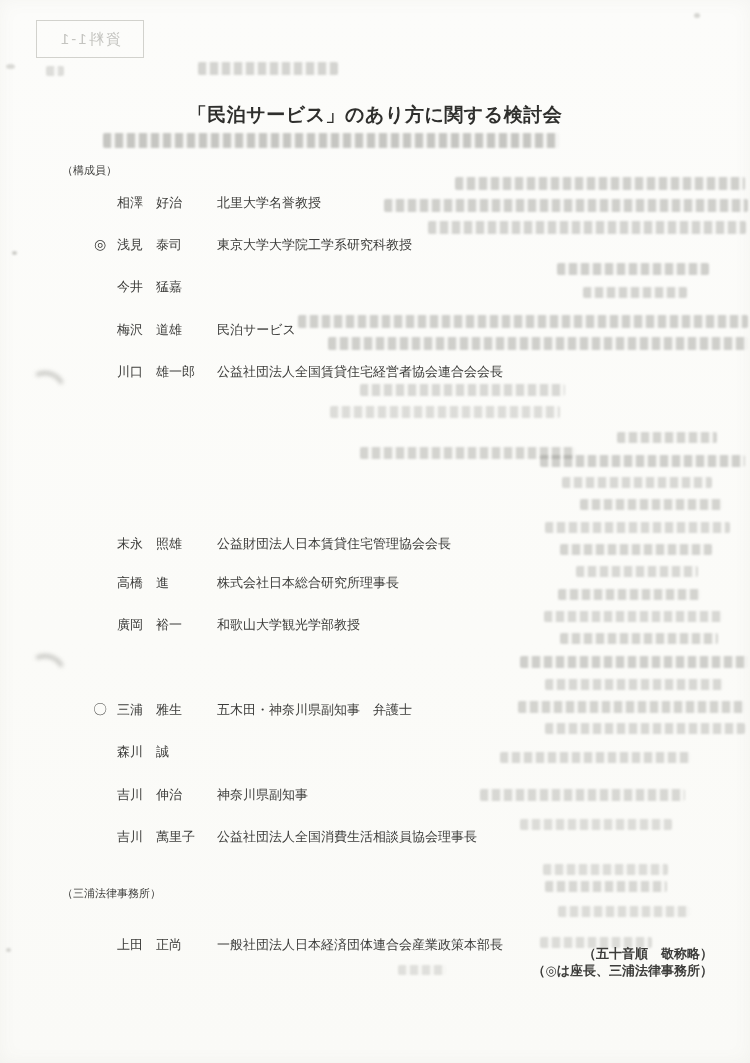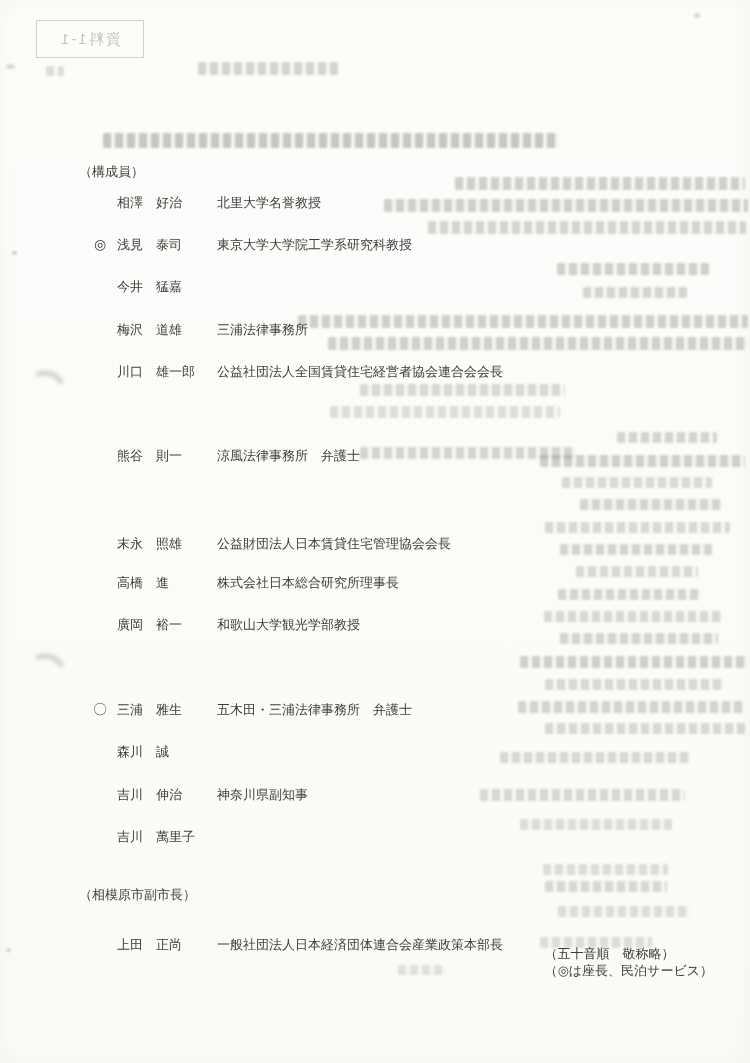--- a/index.html
+++ b/index.html
@@ -46,40 +46,40 @@
     filter:blur(2px);opacity:0.5;z-index:1;
   }
   
   .doc-title{
     position:absolute;top:102px;left:0;width:100%;
     text-align:center;
     font-size:19px;font-weight:bold;letter-spacing:0.5px;
     color:#2f2f2d;z-index:2;
   }
   .section-label{
-    position:absolute;left:79px;
-    font-size:13px;color:#3c3c3a;z-index:2;white-space:nowrap;
+    position:absolute;left:62px;
+    font-size:11px;color:#3c3c3a;z-index:2;white-space:nowrap;
   }
   .row{position:absolute;left:0;width:100%;height:18px;z-index:2;}
   .row .mark{
     position:absolute;left:88px;width:24px;text-align:center;
     font-size:14px;color:#3c3c3a;
   }
   .row .name{
     position:absolute;left:117px;
     font-size:13px;color:#3c3c3a;white-space:nowrap;text-align:center;
   }
   .row .role{
     position:absolute;left:217px;
     font-size:13px;color:#3c3c3a;white-space:nowrap;
   }
   .footnotes{
     position:absolute;top:946px;right:37px;
-    font-size:13px;line-height:16.5px;
-    color:#3c3c3a;z-index:2;
+    text-align:right;font-size:13px;line-height:16.5px;
+    color:#3c3c3a;z-index:2;font-weight:bold;
   }
 </style>
 </head>
 <body>
 
 <div class="page">
 
   <div class="stamp-box">
     <span class="stamp-text">資料1-1</span>
   </div>
@@ -121,92 +121,89 @@
   <div class="smudge" style="left:545px;top:881px;width:122px;height:11px;opacity:.4"></div>
   <div class="smudge" style="left:558px;top:906px;width:132px;height:11px;opacity:.35"></div>
   <div class="smudge" style="left:540px;top:937px;width:112px;height:11px;opacity:.35"></div>
   <div class="smudge" style="left:398px;top:965px;width:48px;height:10px;opacity:.3"></div>
 
   <div class="speck" style="left:12px;top:251px;width:5px;height:4px;opacity:.5"></div>
   <div class="speck" style="left:694px;top:13px;width:6px;height:5px;opacity:.4"></div>
   <div class="speck" style="left:6px;top:64px;width:9px;height:5px;opacity:.35"></div>
   <div class="speck" style="left:6px;top:948px;width:5px;height:4px;opacity:.4"></div>
 
+  <div class="doc-title">「民泊サービス」のあり方に関する検討会</div>
 
   <div class="section-label" style="top:163px">（構成員）</div>
 
   <div class="row" style="top:194px">
     <span class="mark"></span>
     <span class="name">相澤　好治</span>
     <span class="role">北里大学名誉教授</span>
   </div>
   <div class="row" style="top:236px">
     <span class="mark">◎</span>
     <span class="name">浅見　泰司</span>
     <span class="role">東京大学大学院工学系研究科教授</span>
   </div>
   <div class="row" style="top:278px">
     <span class="mark"></span>
     <span class="name">今井　猛嘉</span>
   </div>
   <div class="row" style="top:321px">
     <span class="mark"></span>
     <span class="name">梅沢　道雄</span>
-    <span class="role">三浦法律事務所</span>
+    <span class="role">民泊サービス</span>
   </div>
   <div class="row" style="top:363px">
     <span class="mark"></span>
     <span class="name">川口　雄一郎</span>
     <span class="role">公益社団法人全国賃貸住宅経営者協会連合会会長</span>
-  </div>
-  <div class="row" style="top:447px">
-    <span class="mark"></span>
-    <span class="name">熊谷　則一</span>
-    <span class="role">涼風法律事務所　弁護士</span>
   </div>
   <div class="row" style="top:535px">
     <span class="mark"></span>
     <span class="name">末永　照雄</span>
     <span class="role">公益財団法人日本賃貸住宅管理協会会長</span>
   </div>
   <div class="row" style="top:574px">
     <span class="mark"></span>
     <span class="name">高橋　進</span>
     <span class="role">株式会社日本総合研究所理事長</span>
   </div>
   <div class="row" style="top:616px">
     <span class="mark"></span>
     <span class="name">廣岡　裕一</span>
     <span class="role">和歌山大学観光学部教授</span>
   </div>
   <div class="row" style="top:701px">
     <span class="mark">〇</span>
     <span class="name">三浦　雅生</span>
-    <span class="role">五木田・三浦法律事務所　弁護士</span>
+    <span class="role">五木田・神奈川県副知事　弁護士</span>
   </div>
   <div class="row" style="top:743px">
     <span class="mark"></span>
     <span class="name">森川　誠</span>
   </div>
   <div class="row" style="top:786px">
     <span class="mark"></span>
     <span class="name">吉川　伸治</span>
     <span class="role">神奈川県副知事</span>
   </div>
   <div class="row" style="top:828px">
     <span class="mark"></span>
     <span class="name">吉川　萬里子</span>
-  </div>
-
-  <div class="section-label" style="top:886px">（相模原市副市長）</div>
+    <span class="role">公益社団法人全国消費生活相談員協会理事長</span>
+  </div>
+
+  <div class="section-label" style="top:886px">（三浦法律事務所）</div>
 
   <div class="row" style="top:936px">
     <span class="mark"></span>
     <span class="name">上田　正尚</span>
     <span class="role">一般社団法人日本経済団体連合会産業政策本部長</span>
   </div>
 
   <div class="footnotes">
     <div>（五十音順　敬称略）</div>
-    <div>（◎は座長、民泊サービス）</div>
+    <div>（◎は座長、三浦法律事務所）</div>
   </div>
 
 </div>
 
 </body></html>

